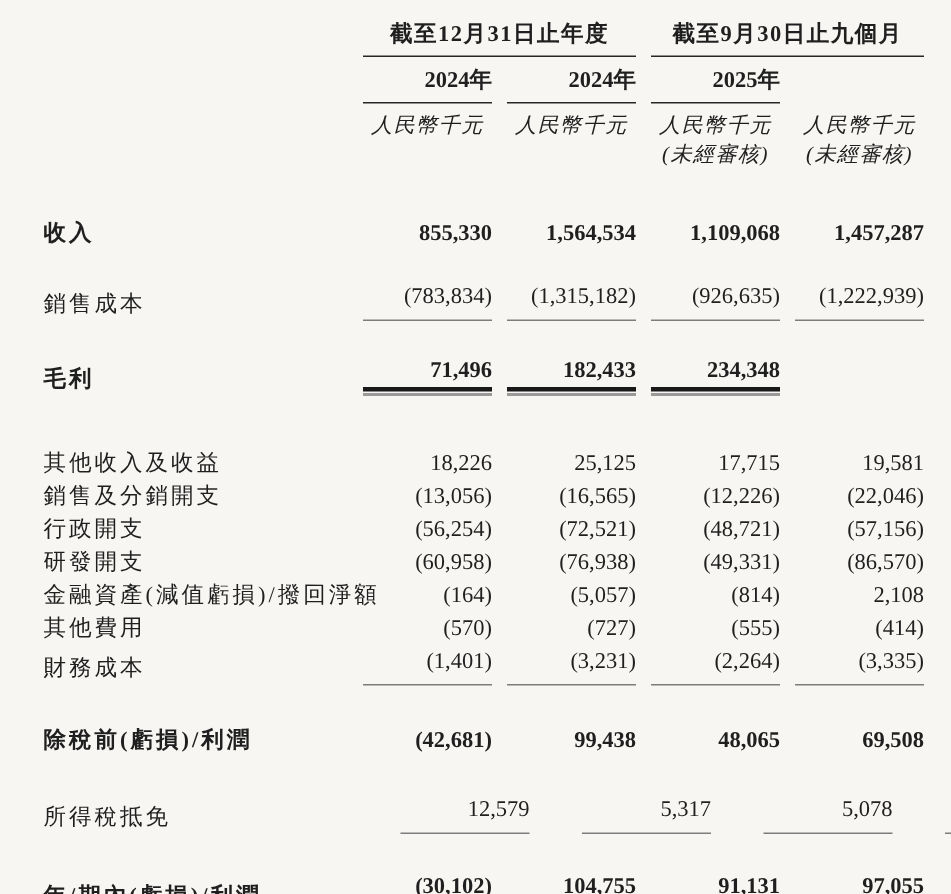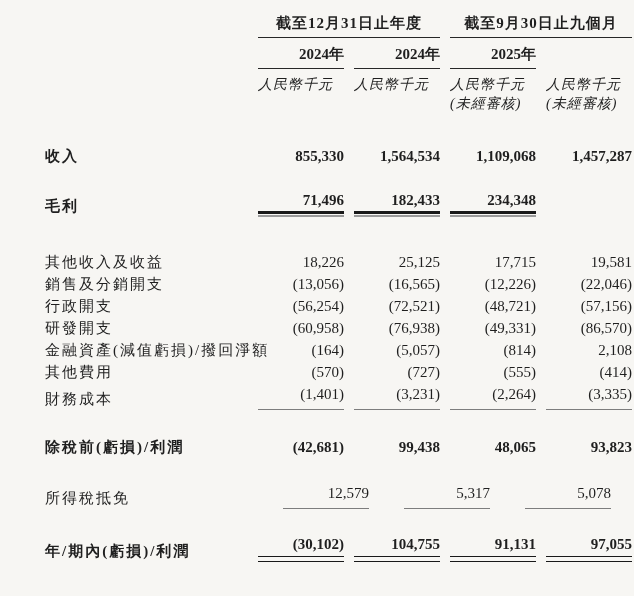--- a/index.html
+++ b/index.html
@@ -6,21 +6,21 @@
   body{
     width:634px;height:596px;
     background:#f7f6f3;
     font-family:"Liberation Serif","DejaVu Serif",serif;
     color:#1f1f1f;
     overflow:hidden;
   }
   .page{
     box-sizing:border-box;
     width:634px;height:497px;
-    padding:14px 2px 0 45px;
+    padding:14px 2px 0 29px;
     border-radius:29px;
   }
   .grid-row{
     display:grid;
     grid-template-columns:203px 86px 86px 86px 86px;
     column-gap:10px;
     align-items:end;
   }
   .cell{position:relative;}
   .label-cell{
@@ -54,21 +54,21 @@
   .year-row{margin-top:7px;}
   .year-cell{
     text-align:right;
     font-weight:bold;
     font-size:15px;
     padding-bottom:5px;
     border-bottom:1.5px solid #272727;
     line-height:18px;
   }
   .units-row{margin-top:6px;align-items:start;}
-  .unit-cell{text-align:left;font-style:italic;font-size:14px;line-height:19px;letter-spacing:1px;white-space:nowrap;}
+  .unit-cell{text-align:center;font-style:italic;font-size:14px;line-height:19px;letter-spacing:1px;white-space:nowrap;}
   .note-line{display:block;min-height:19px;}
   
   .u-single{padding-bottom:5px;}
   .u-single::after{
     content:"";position:absolute;left:0;right:0;bottom:0;height:1px;background:#7d7d7d;
   }
   .u-total{padding-bottom:6px;}
   .u-total::after{
     content:"";position:absolute;left:0;right:0;bottom:0;height:6px;
     border-top:3px solid #191919;border-bottom:2px solid #9a9a9a;box-sizing:border-box;
@@ -127,20 +127,27 @@
   </div>
 
   <div class="grid-row r-revenue bold">
     <div class="cell label-cell">收入</div>
     <div class="cell num-cell">855,330</div>
     <div class="cell num-cell">1,564,534</div>
     <div class="cell num-cell">1,109,068</div>
     <div class="cell num-cell">1,457,287</div>
   </div>
 
+  <div class="grid-row r-cost">
+    <div class="cell label-cell">銷售成本</div>
+    <div class="cell num-cell u-single">(783,834)</div>
+    <div class="cell num-cell u-single">(1,315,182)</div>
+    <div class="cell num-cell u-single">(926,635)</div>
+    <div class="cell num-cell u-single">(1,222,939)</div>
+  </div>
 
   <div class="grid-row r-gross bold">
     <div class="cell label-cell">毛利</div>
     <div class="cell num-cell u-total">71,496</div>
     <div class="cell num-cell u-total">182,433</div>
     <div class="cell num-cell u-total">234,348</div>
   </div>
 
   <div class="grid-row r-otherincome">
     <div class="cell label-cell">其他收入及收益</div>
@@ -196,21 +203,21 @@
     <div class="cell num-cell u-single">(3,231)</div>
     <div class="cell num-cell u-single">(2,264)</div>
     <div class="cell num-cell u-single">(3,335)</div>
   </div>
 
   <div class="grid-row r-pbt bold">
     <div class="cell label-cell">除稅前(虧損)/利潤</div>
     <div class="cell num-cell">(42,681)</div>
     <div class="cell num-cell">99,438</div>
     <div class="cell num-cell">48,065</div>
-    <div class="cell num-cell">93,823</div>
+    <div class="cell num-cell">69,508</div>
   </div>
 
   <div class="grid-row r-tax">
     <div class="cell label-cell">所得稅抵免</div>
     <div class="cell num-cell u-single">12,579</div>
     <div class="cell num-cell u-single">5,317</div>
     <div class="cell num-cell u-single">5,078</div>
     <div class="cell num-cell u-single">3,232</div>
   </div>
 

